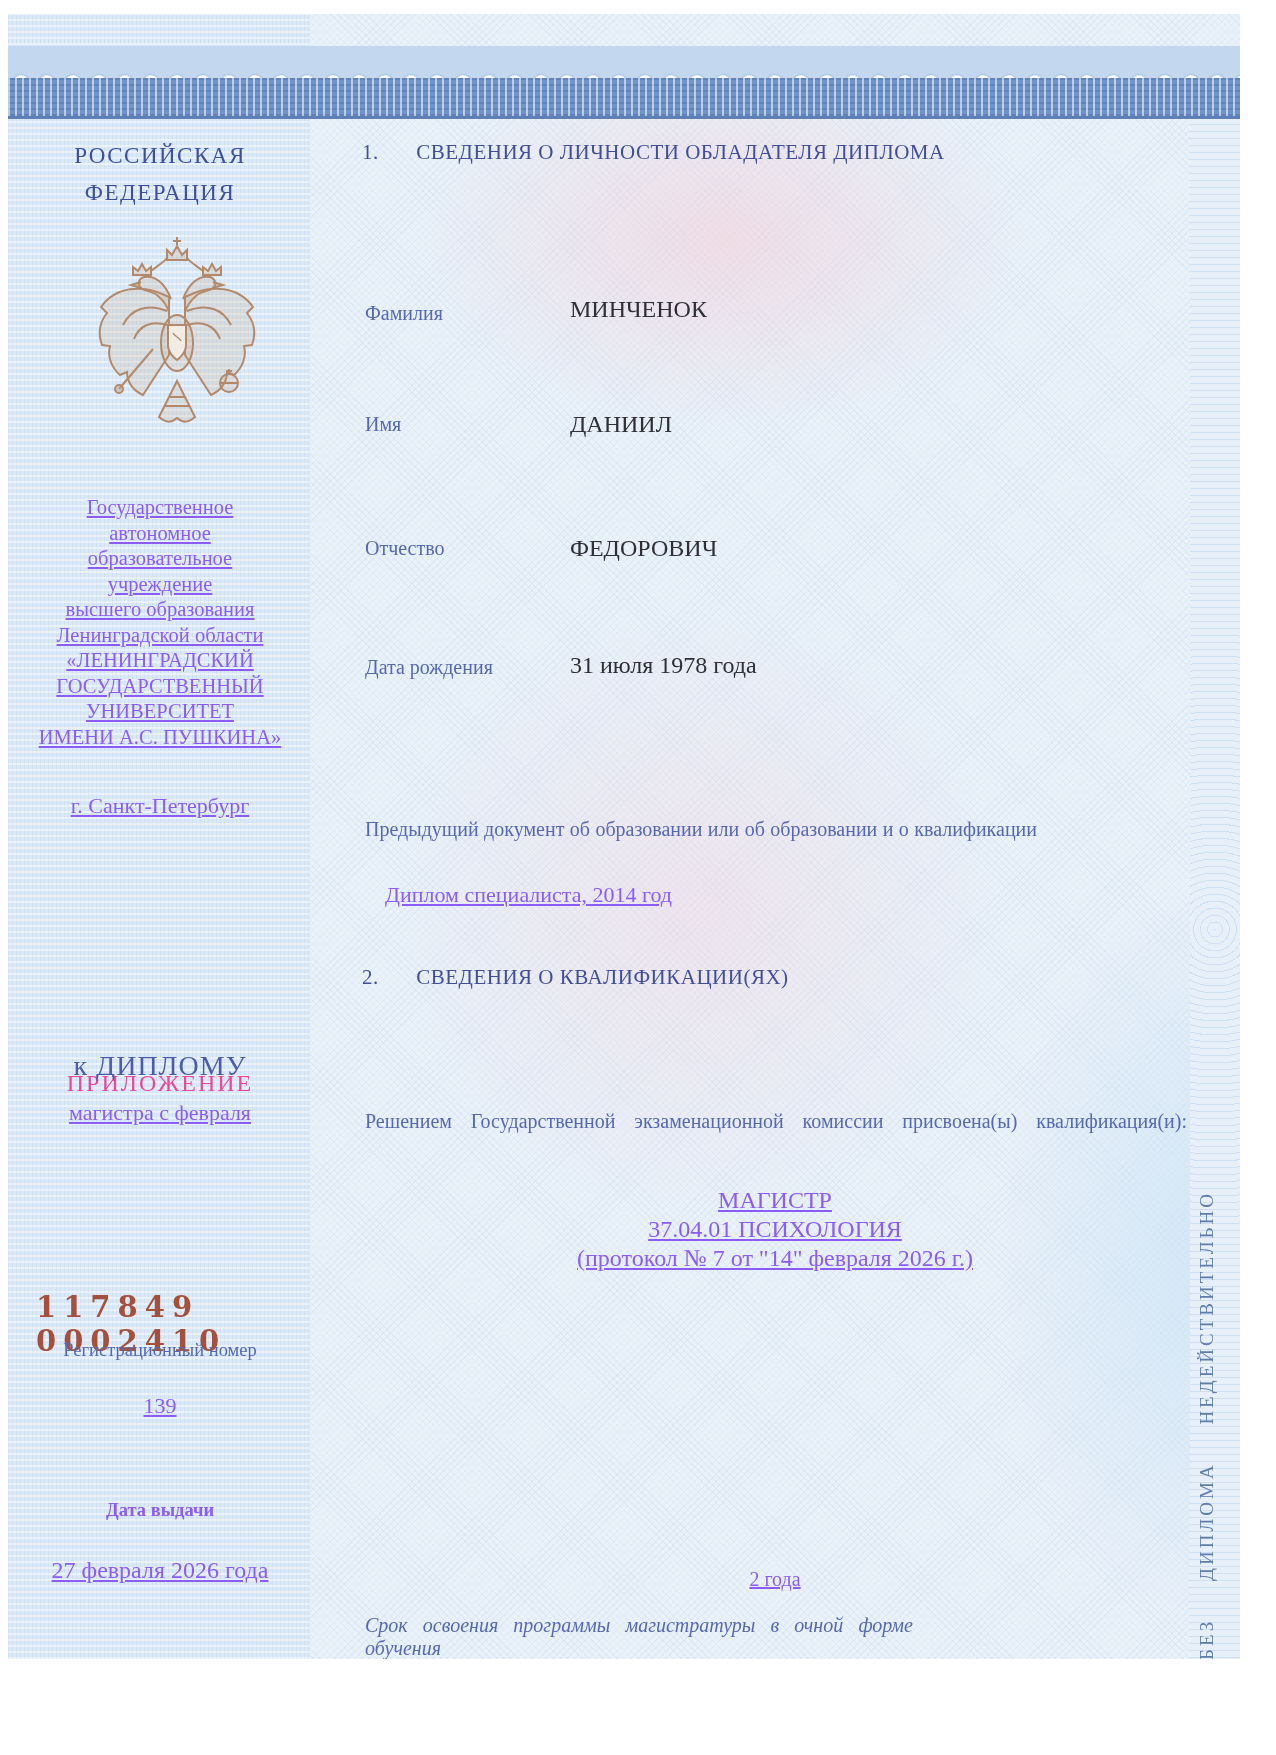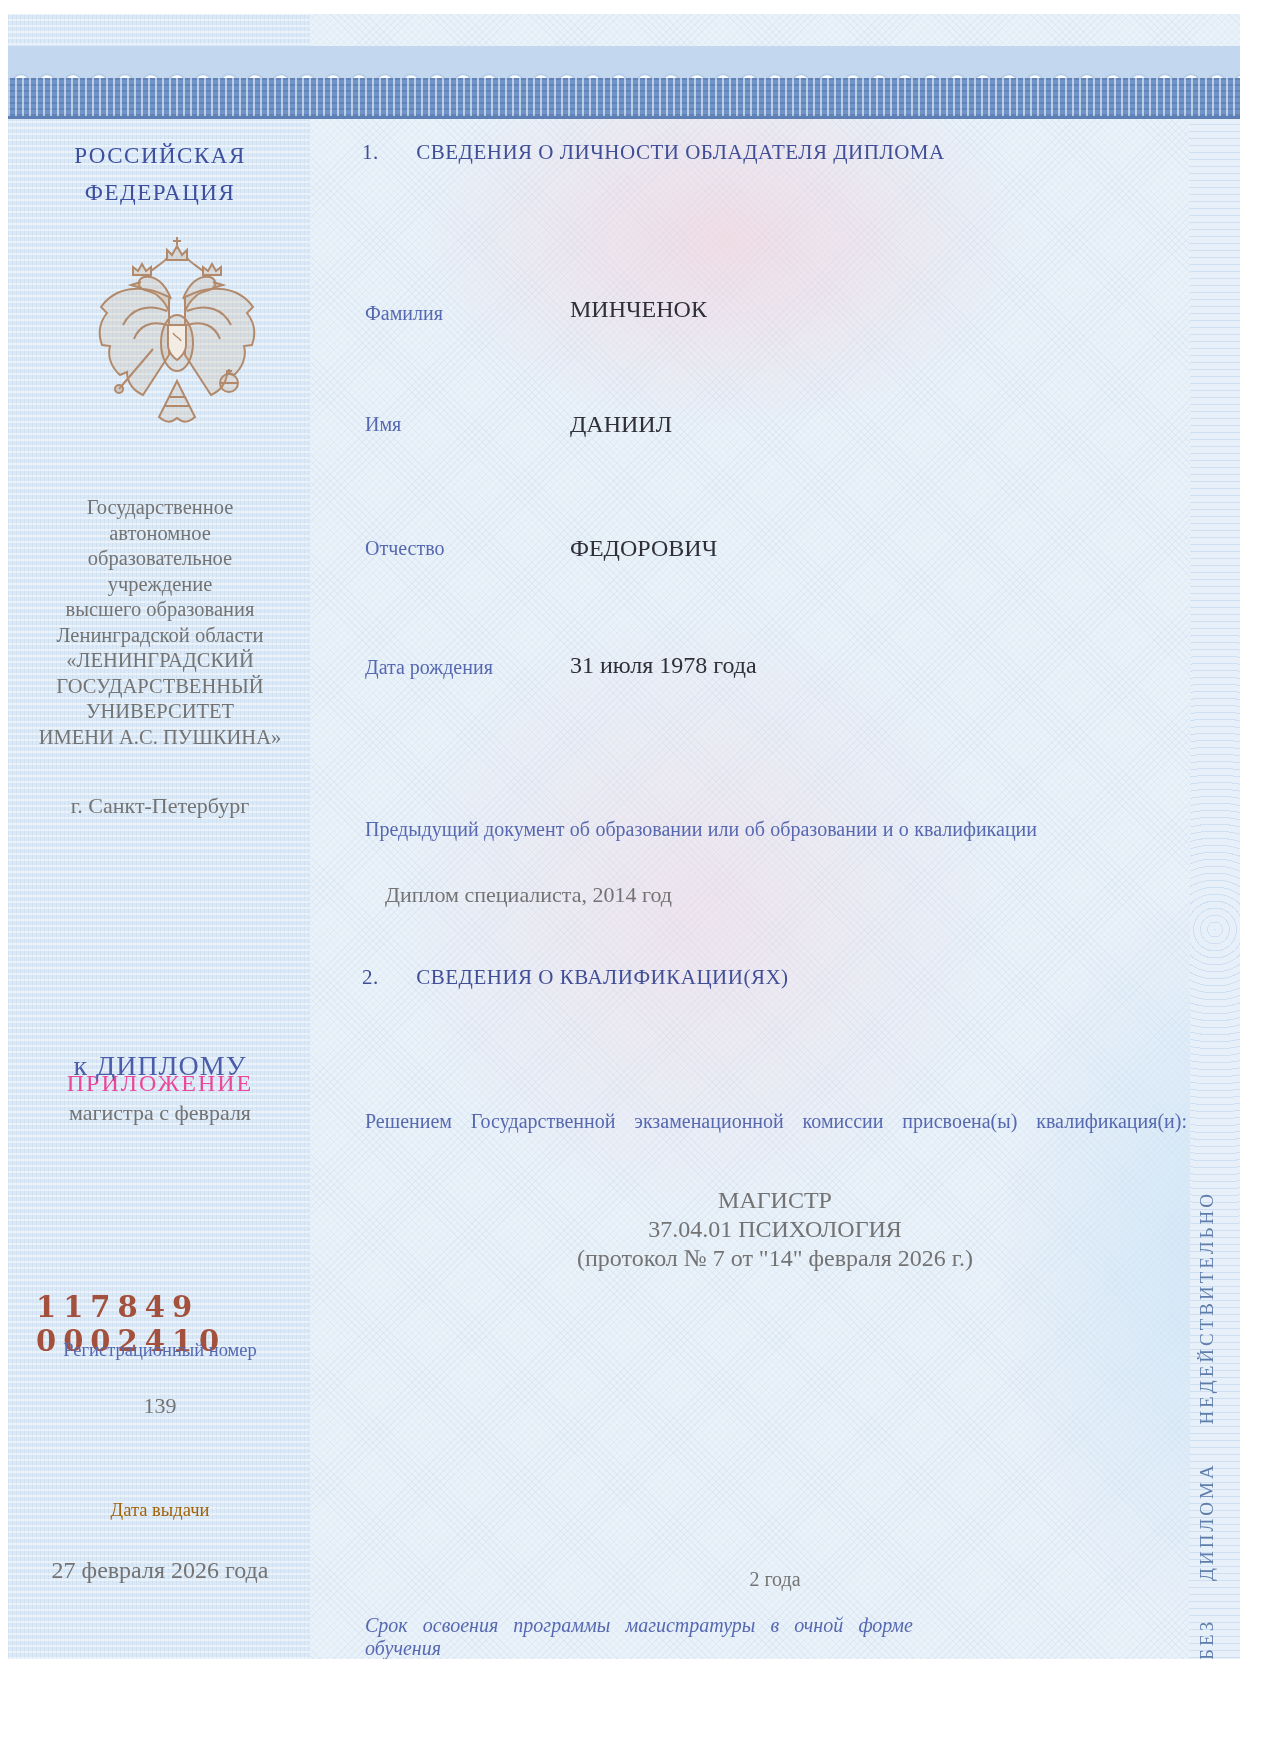--- a/index.html
+++ b/index.html
@@ -41,21 +41,21 @@
     position:absolute;left:8px;top:78px;width:1232px;height:38px;
     background-color:#7094c8;
     background-image:
       repeating-linear-gradient(90deg, rgba(255,255,255,0.55) 0 2px, transparent 2px 7px),
       repeating-linear-gradient(0deg, rgba(40,70,130,0.22) 0 2px, transparent 2px 6px);
     border-bottom:3px solid #5d7fb4;
   }
   
   .abs{position:absolute;}
   .hdg{color:#3f4e96;letter-spacing:0.5px;font-size:21px;}
-  .dark{color:#737373;}
+  .dark{color:#8b5cf6;text-decoration:underline;}
   .ctr{text-align:center;}
   .just{text-align:justify;text-align-last:justify;}
   .fed{color:#3d4f9e;font-size:23px;letter-spacing:1.5px;}
   .lbl{color:#5668b0;font-size:20px;}
   .val{color:#2f2f38;font-size:24px;}
   .serial{
     color:#a3503c;font-size:29px;font-weight:bold;
     letter-spacing:7px;word-spacing:18px;
     font-family:"DejaVu Serif","Liberation Serif",serif;
   }
@@ -140,21 +140,21 @@
   <div class="abs dark ctr" style="left:10px;top:793px;width:300px;font-size:22px;">г. Санкт-Петербург</div>
 
   <div class="abs ctr" style="left:10px;top:1022px;width:300px;font-size:24px;color:#ec4899;letter-spacing:2px;margin-top:48px;">ПРИЛОЖЕНИЕ</div>
   <div class="abs ctr" style="left:10px;top:1050px;width:300px;font-size:28px;color:#4b5ca8;letter-spacing:1px;">к ДИПЛОМУ</div>
   <div class="abs dark ctr" style="left:10px;top:1100px;width:300px;font-size:22px;">магистра с февраля</div>
 
   <div class="abs serial" style="left:36px;top:1290px;width:290px;">117849 0002410</div>
   <div class="abs ctr" style="left:10px;top:1340px;width:300px;font-size:18.5px;color:#5668b0;">Регистрационный номер</div>
   <div class="abs dark ctr" style="left:10px;top:1393px;width:300px;font-size:22px;">139</div>
 
-  <div class="abs ctr" style="left:10px;top:1500px;width:300px;font-size:18.5px;color:#a16207;">Дата выдачи</div>
+  <div class="abs ctr" style="left:10px;top:1500px;width:300px;font-size:18.5px;color:#8b5cf6;font-weight:bold;">Дата выдачи</div>
   <div class="abs dark ctr" style="left:10px;top:1557px;width:300px;font-size:24px;">27 февраля 2026 года</div>
 
   <div class="abs hdg" style="left:362px;top:140px;width:820px;">
     <span>1.</span>
     <span style="display:inline-block;width:26px;"></span>
     <span>СВЕДЕНИЯ О ЛИЧНОСТИ ОБЛАДАТЕЛЯ ДИПЛОМА</span>
   </div>
 
   <div class="abs lbl" style="left:365px;top:302px;">Фамилия</div>
   <div class="abs val" style="left:570px;top:296px;">МИНЧЕНОК</div>

